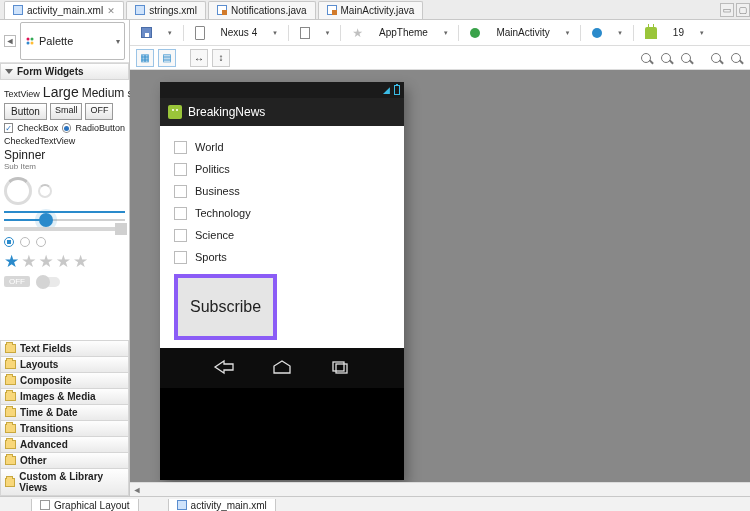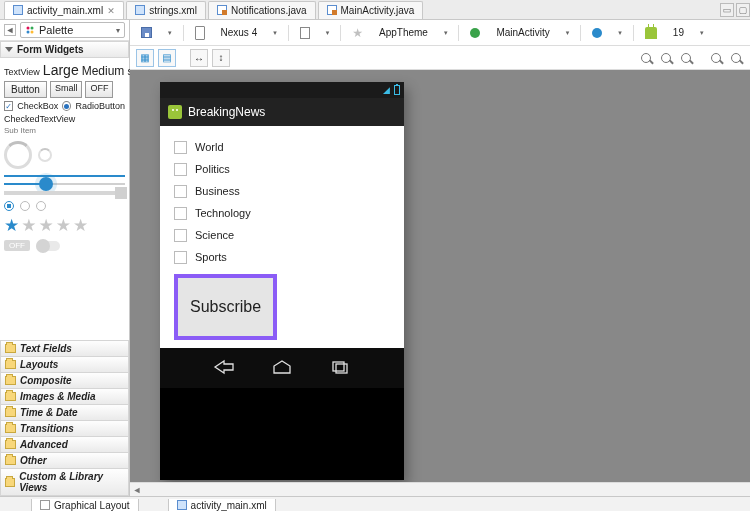--- a/index.html
+++ b/index.html
@@ -10,21 +10,21 @@
   .tab .close { width: 8px; height: 8px; font-size: 9px; color: #888; }
   .xmlicon { width: 10px; height: 10px; background: #cfe3fb; border: 1px solid #5a8dcf; display:inline-block; }
   .javaicon { width: 10px; height: 10px; background: #fff; border: 1px solid #5a8dcf; display:inline-block; position:relative; }
   .javaicon:after{content:""; position:absolute; right:-1px; bottom:-1px; width:5px;height:5px;background:#d17a2a;}
   .spacer { flex: 1; }
   .winbtn { width:14px;height:14px; margin-left:2px; background:#f0f0f0;border:1px solid #bbb;display:flex;align-items:center;justify-content:center;font-size:9px;color:#777;}
   .main { display: flex; height: 476px; }
   .palette { width: 130px; border-right: 1px solid #c8c8c8; display:flex; flex-direction:column; background:#fff;}
   .pal-hdr { display:flex; align-items:center; padding:2px 4px; border-bottom:1px solid #e0e0e0; }
   .backarr { width:12px;height:12px;border:1px solid #bbb;display:flex;align-items:center;justify-content:center;font-size:9px;color:#666;margin-right:4px;}
-  .pal-title { display:flex; align-items:center; border:1px solid #bbb; padding:1px 4px; border-radius:2px; background:#fff; flex:1; }
+  .pal-title { display:flex; align-items:center; border:1px solid #bbb; padding:12px 4px; border-radius:2px; background:#fff; flex:1; }
   .pal-ico { width:10px;height:10px;display:inline-block;margin-right:4px;}
   .pal-ico svg{width:10px;height:10px;}
   .pal-title .dd { margin-left:auto; font-size:8px; color:#666; }
   .section-hdr { background:linear-gradient(#fefefe,#eaeaea); border:1px solid #d5d5d5; padding:2px 4px; font-size:10px; display:flex; align-items:center; gap:4px;}
   .triangle { width:0;height:0;border-left:4px solid transparent;border-right:4px solid transparent;border-top:5px solid #666; }
   .form-widgets { padding:2px 4px; font-size:10px; }
   .tv-row { display:flex; align-items:baseline; gap:3px; margin:2px 0;}
   .tv-label{font-size:9px;}
   .large{font-size:14px;} .medium{font-size:12px;} .small{font-size:9px;}
   .btn-row{display:flex;gap:3px;margin:3px 0;}
@@ -50,21 +50,21 @@
   .radios3{display:flex;gap:6px;margin:4px 0;}
   .rdot{width:10px;height:10px;border:1px solid #bbb;border-radius:50%;}
   .rdot.on{border-color:#2a8acb;background:radial-gradient(#2a8acb 40%,#fff 42%);}
   .stars{display:flex;gap:2px;margin:4px 0;}
   .star{font-size:17px;color:#c8c8c8;}
   .star.on{color:#2a8acb;}
   .toggle-row{display:flex;align-items:center;gap:6px;margin:4px 0;}
   .offpill{background:#d7d7d7;color:#fff;font-size:8px;padding:1px 5px;border-radius:2px;}
   .switch{width:24px;height:10px;background:#e9e9e9;border-radius:5px;position:relative;}
   .switch:after{content:"";position:absolute;left:0;top:-2px;width:14px;height:14px;background:#d4d4d4;border-radius:50%;}
-  .pal-bot{margin-top:auto;font-style:italic;}
+  .pal-bot{margin-top:auto;}
   .cat{background:linear-gradient(#fefefe,#eaeaea);border:1px solid #d5d5d5;border-bottom:none;padding:2px 4px;font-size:10px;display:flex;align-items:center;gap:4px;font-weight:bold;}
   .cat:last-child{border-bottom:1px solid #d5d5d5;}
   .folder{width:11px;height:9px;background:#f8d77a;border:1px solid #c9a83f;position:relative;}
   .folder:before{content:"";position:absolute;top:-3px;left:0;width:5px;height:2px;background:#f8d77a;border:1px solid #c9a83f;border-bottom:none;}
   .editor{flex:1;display:flex;flex-direction:column;background:#fff;}
   .toolbar{height:26px;border-bottom:1px solid #dcdcdc;display:flex;align-items:center;padding:0 6px;gap:6px;font-size:10px;}
   .tb-btn{display:flex;align-items:center;gap:16px;padding:2px 4px;border:1px solid transparent;}
   .dd-caret{font-size:7px;color:#666;}
   .sep{width:1px;height:16px;background:#dcdcdc;}
   .device-ico{width:10px;height:14px;border:1px solid #888;border-radius:1px;}
@@ -162,20 +162,21 @@
           <span class="pbtn small">OFF</span>
         </div>
       <div class="radio-row">
           <span class="checkb checked"></span>
           <span>CheckBox</span>
           <span class="radb checked"></span>
           <span>RadioButton</span>
         </div>
       <div style="font-size:9px;margin:2px 0;">CheckedTextView</div>
       <div class="spinner-row">
+          <div class="spinner-title">Spinner</div>
           <div class="spinner-sub">Sub Item</div>
         </div>
       <div class="prog-circles">
           <div class="circ-lg"></div>
           <div class="circ-sm"></div>
         </div>
       <div style="height:2px;background:#2a8acb;margin:2px 0;"></div>
       <div class="slider-row">
           <div class="slider">
             <div class="fill"></div>

